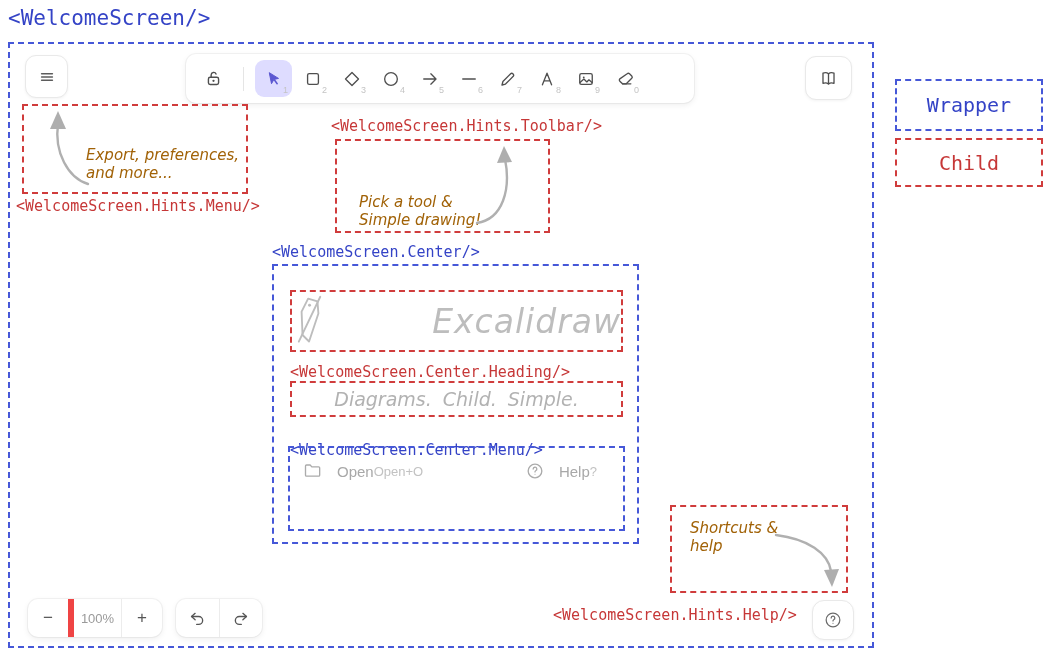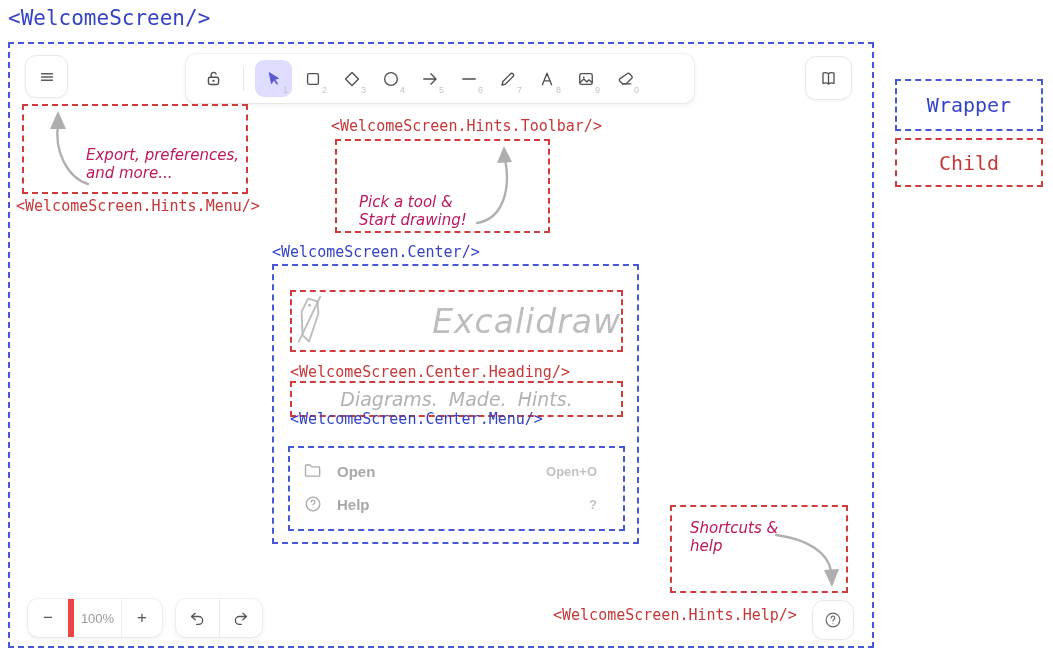--- a/index.html
+++ b/index.html
@@ -2,21 +2,21 @@
 <html><head>
 <meta charset="utf-8">
 <style>
   * { margin:0; padding:0; box-sizing:border-box; }
   html,body { width:1053px; height:661px; background:#ffffff; overflow:hidden; }
   body { position:relative; font-family:"Liberation Sans", sans-serif; }
 
   .mono { font-family:"DejaVu Sans Mono", monospace; }
   .blue-text { color:#3443c6; }
   .red-text  { color:#c63737; }
-  .hand { font-family:"DejaVu Sans", sans-serif; font-style:italic; color:#be185d; }
+  .hand { font-family:"DejaVu Sans", sans-serif; font-style:italic; color:#a16207; }
 
   .abs { position:absolute; }
 
   
   .frame-blue { border:2px dashed #4658d8; }
   .frame-red  { border:2px dashed #d03c3c; }
 
   
   .page-title { left:8px; top:6px; font-size:21px; }
 
@@ -60,23 +60,23 @@
   .center-box   { left:272px; top:264px; width:367px; height:280px; }
   .center-inner-label { position:absolute; font-size:15px; }
   .logo-label    { left:16px; top:6px; }
   .logo-box      { position:absolute; left:16px; top:24px; width:333px; height:62px;
                    display:flex; align-items:center; justify-content:space-between; gap:10px; }
   .logo-word     { font-size:33px; color:#bdbdbd; letter-spacing:1px; }
   .heading-label { left:16px; top:97px; }
   .heading-box   { position:absolute; left:16px; top:115px; width:333px; height:36px;
                    display:flex; align-items:center; justify-content:center; }
   .heading-text  { font-size:19px; color:#b2b2b2; word-spacing:5px; }
-  .menu-label    { left:16px; top:144px; }
+  .menu-label    { left:16px; top:175px; }
   .menu-box      { position:absolute; left:14px; top:180px; width:337px; height:85px;
-                   display:flex; flex-direction:column; justify-content:space-between; padding:9px 0 11px;font-weight:bold; }
+                   display:flex; flex-direction:row; justify-content:space-between; padding:9px 0 11px; }
   .menu-row { display:flex; align-items:center; padding:0 26px 0 13px; height:28px; cursor:pointer; }
   .menu-row .menu-item-label { margin-left:14px; font-size:15px; color:#a8a8a8; }
   .menu-row .menu-shortcut   { margin-left:auto; font-size:13px; color:#c2c2c2; }
 
   
   .zoom-panel { left:28px; top:599px; width:134px; height:38px; display:flex; align-items:stretch; }
   .zoom-cell { display:flex; align-items:center; justify-content:center; cursor:pointer; }
   .zoom-out, .zoom-in { width:40px; font-size:17px; color:#555; }
   .zoom-level { flex:1; font-size:13px; color:#9a9a9a; border-left:6px solid #ef4444; border-right:1px solid #ececec; }
   .undo-redo-panel { left:176px; top:599px; width:86px; height:38px; display:flex; }
@@ -233,21 +233,21 @@
     <div>Export, preferences,</div>
     <div>and more...</div>
   </div>
 </div>
 <div class="abs mono red-text menu-hint-label">&lt;WelcomeScreen.Hints.Menu/&gt;</div>
 
 <div class="abs mono red-text toolbar-hint-label">&lt;WelcomeScreen.Hints.Toolbar/&gt;</div>
 <div class="abs frame-red toolbar-hint-box">
   <div class="abs hand hint-text" style="left:22px; top:52px;">
     <div>Pick a tool &amp;</div>
-    <div>Start drawing!</div>
+    <div>Simple drawing!</div>
   </div>
   <svg class="abs" style="left:132px; top:2px;" width="70" height="86" viewBox="0 0 70 86">
     <path d="M8 80 C 34 76, 42 46, 36 16" fill="none" stroke="#b0b0b0" stroke-width="2.4" stroke-linecap="round"></path>
     <polygon points="28,20 35,3 43,19" fill="#aeaeae"></polygon>
   </svg>
 </div>
 
 <div class="abs mono blue-text center-label">&lt;WelcomeScreen.Center/&gt;</div>
 <div class="abs frame-blue center-box">
 
@@ -257,21 +257,21 @@
         <path d="M16 6 26 9 27 22 17 52 10 45 9 20 Z"></path>
         <circle cx="17.5" cy="13" r="1.6" fill="#bdbdbd" stroke="none"></circle>
         <path d="M29 4 6 52"></path>
       </svg>
     </span>
     <span class="hand logo-word">Excalidraw</span>
   </div>
 
   <div class="center-inner-label mono red-text heading-label">&lt;WelcomeScreen.Center.Heading/&gt;</div>
   <div class="frame-red heading-box">
-    <span class="hand heading-text">Diagrams. Made. Hints.</span>
+    <span class="hand heading-text">Diagrams. Child. Simple.</span>
   </div>
 
   <div class="center-inner-label mono blue-text menu-label">&lt;WelcomeScreen.Center.Menu/&gt;</div>
   <div class="frame-blue menu-box">
     <div class="menu-row">
       <span>
         <svg width="20" height="20" viewBox="0 0 24 24" fill="none" stroke="#ababab" stroke-width="1.6" stroke-linecap="round" stroke-linejoin="round">
           <path d="M3 17V6a1.2 1.2 0 0 1 1.2-1.2h4.4l2 2.2h8.2A1.2 1.2 0 0 1 20 8.2v8.8a1.2 1.2 0 0 1-1.2 1.2H4.2A1.2 1.2 0 0 1 3 17Z"></path>
         </svg>
       </span>

